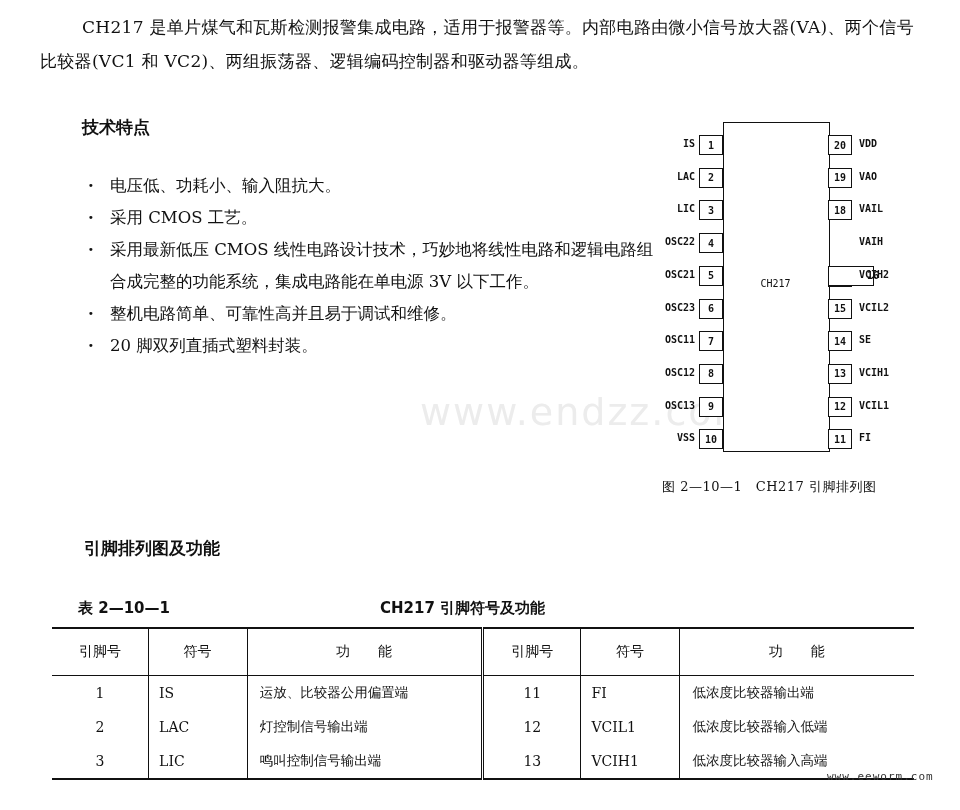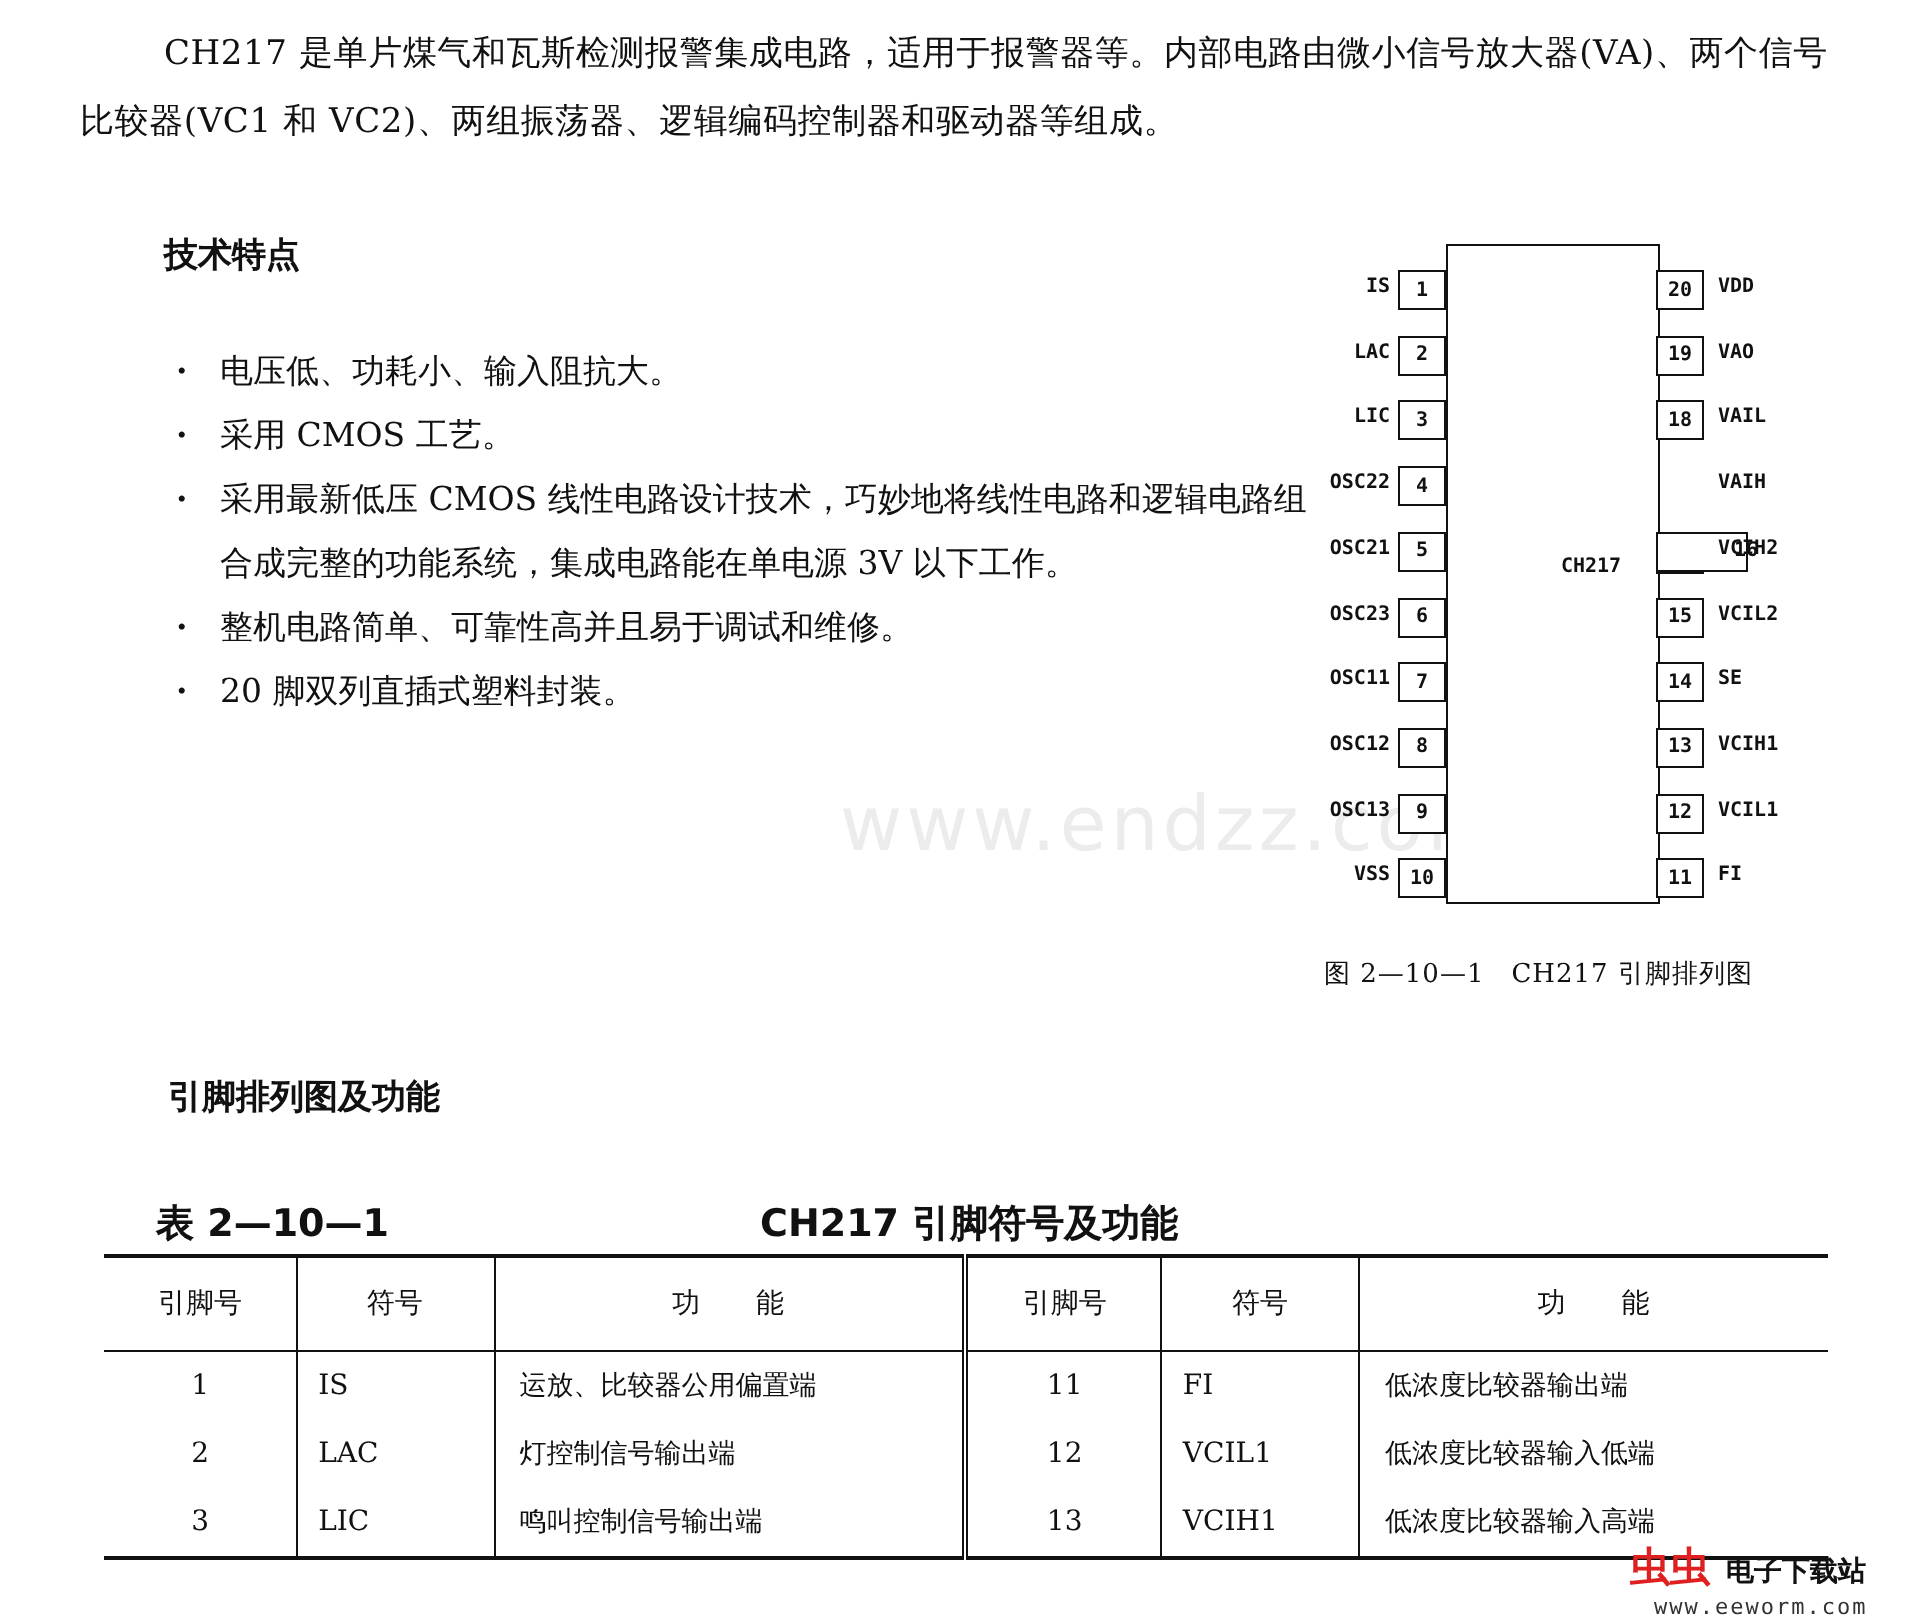--- a/index.html
+++ b/index.html
@@ -8,29 +8,29 @@
   .abs { position: absolute; }
   .intro { left: 40px; top: 10px; width: 890px; font-size: 17px; line-height: 34px; text-indent: 42px; letter-spacing: 0.3px; }
   .h2 { font-family: "DejaVu Sans", "Liberation Sans", sans-serif; font-weight: bold; font-size: 17px; }
   .features { left: 88px; top: 170px; width: 570px; font-size: 16.5px; line-height: 32px; margin: 0; padding: 0; list-style: none; }
   .features li { position: relative; padding-left: 22px; }
   .features li::before { content: "·"; position: absolute; left: 0; top: 0; font-weight: bold; }
   .watermark { left: 420px; top: 390px; font-family: "DejaVu Sans", sans-serif; font-size: 38px; color: #ececec; letter-spacing: 2px; }
 
   
   .chip { left: 723px; top: 122px; width: 105px; height: 328px; border: 1.5px solid #111; background: #fff; }
-  .chip-name { left: 723px; top: 278px; width: 105px; text-align: center; font-size: 10px; font-weight: bold; font-family: "DejaVu Sans Mono", monospace; margin-left: 20px; }
+  .chip-name { left: 723px; top: 278px; width: 105px; text-align: center; font-size: 10px; font-weight: normal; font-family: "DejaVu Sans Mono", monospace; }
   .pinbox { width: 24px; height: 20px; border: 1.5px solid #111; background: #fff; font-size: 10px; font-weight: bold;
             font-family: "DejaVu Sans Mono", monospace; display: flex; align-items: center; justify-content: center; box-sizing: border-box; }
   .pinlabel { font-size: 10px; font-weight: bold; font-family: "DejaVu Sans Mono", monospace; }
   .pinlabel.left { text-align: right; width: 55px; }
   .fig-caption { left: 662px; top: 478px; font-size: 13px; letter-spacing: 0.5px; }
 
   
-  .table-label { font-family: "DejaVu Sans", sans-serif; font-weight: bold; font-size: 19px; }
+  .table-label { font-family: "DejaVu Sans", sans-serif; font-weight: bold; font-size: 15px; }
   .pin-table { left: 52px; top: 627px; width: 862px; border-collapse: collapse; font-size: 14px; }
   .pin-table th { font-family: "DejaVu Sans", sans-serif; font-weight: normal; font-size: 14px; height: 44px; border-bottom: 1.5px solid #111; }
   .pin-table td { height: 32px; }
   .pin-table { border-top: 2px solid #111; border-bottom: 2px solid #111; }
   .pin-table th, .pin-table td { border-left: 1.5px solid #111; }
   .pin-table th:first-child, .pin-table td:first-child { border-left: none; }
   .pin-table .sep { border-left: 3px double #111; }
   .c-num { text-align: center; width: 96px; }
   .c-sym { text-align: left; padding-left: 10px; width: 88px; }
   .c-func { text-align: left; padding-left: 12px; width: 225px; font-family: "DejaVu Sans", sans-serif; font-size: 13.5px; }
@@ -143,18 +143,14 @@
       <td class="c-sym">LIC</td>
       <td class="c-func">鸣叫控制信号输出端</td>
       <td class="c-num sep">13</td>
       <td class="c-sym">VCIH1</td>
       <td class="c-func">低浓度比较器输入高端</td>
     </tr>
   </tbody>
 </table>
 
 <div class="abs logo">
-  <div style="display:flex; align-items:baseline; gap:8px;">
-    <span class="logo-main">虫虫</span>
-    <span class="logo-sub">电子下载站</span>
-  </div>
   <div class="logo-url" style="margin-left:12px;">www.eeworm.com</div>
 </div>
 
 </body></html>

